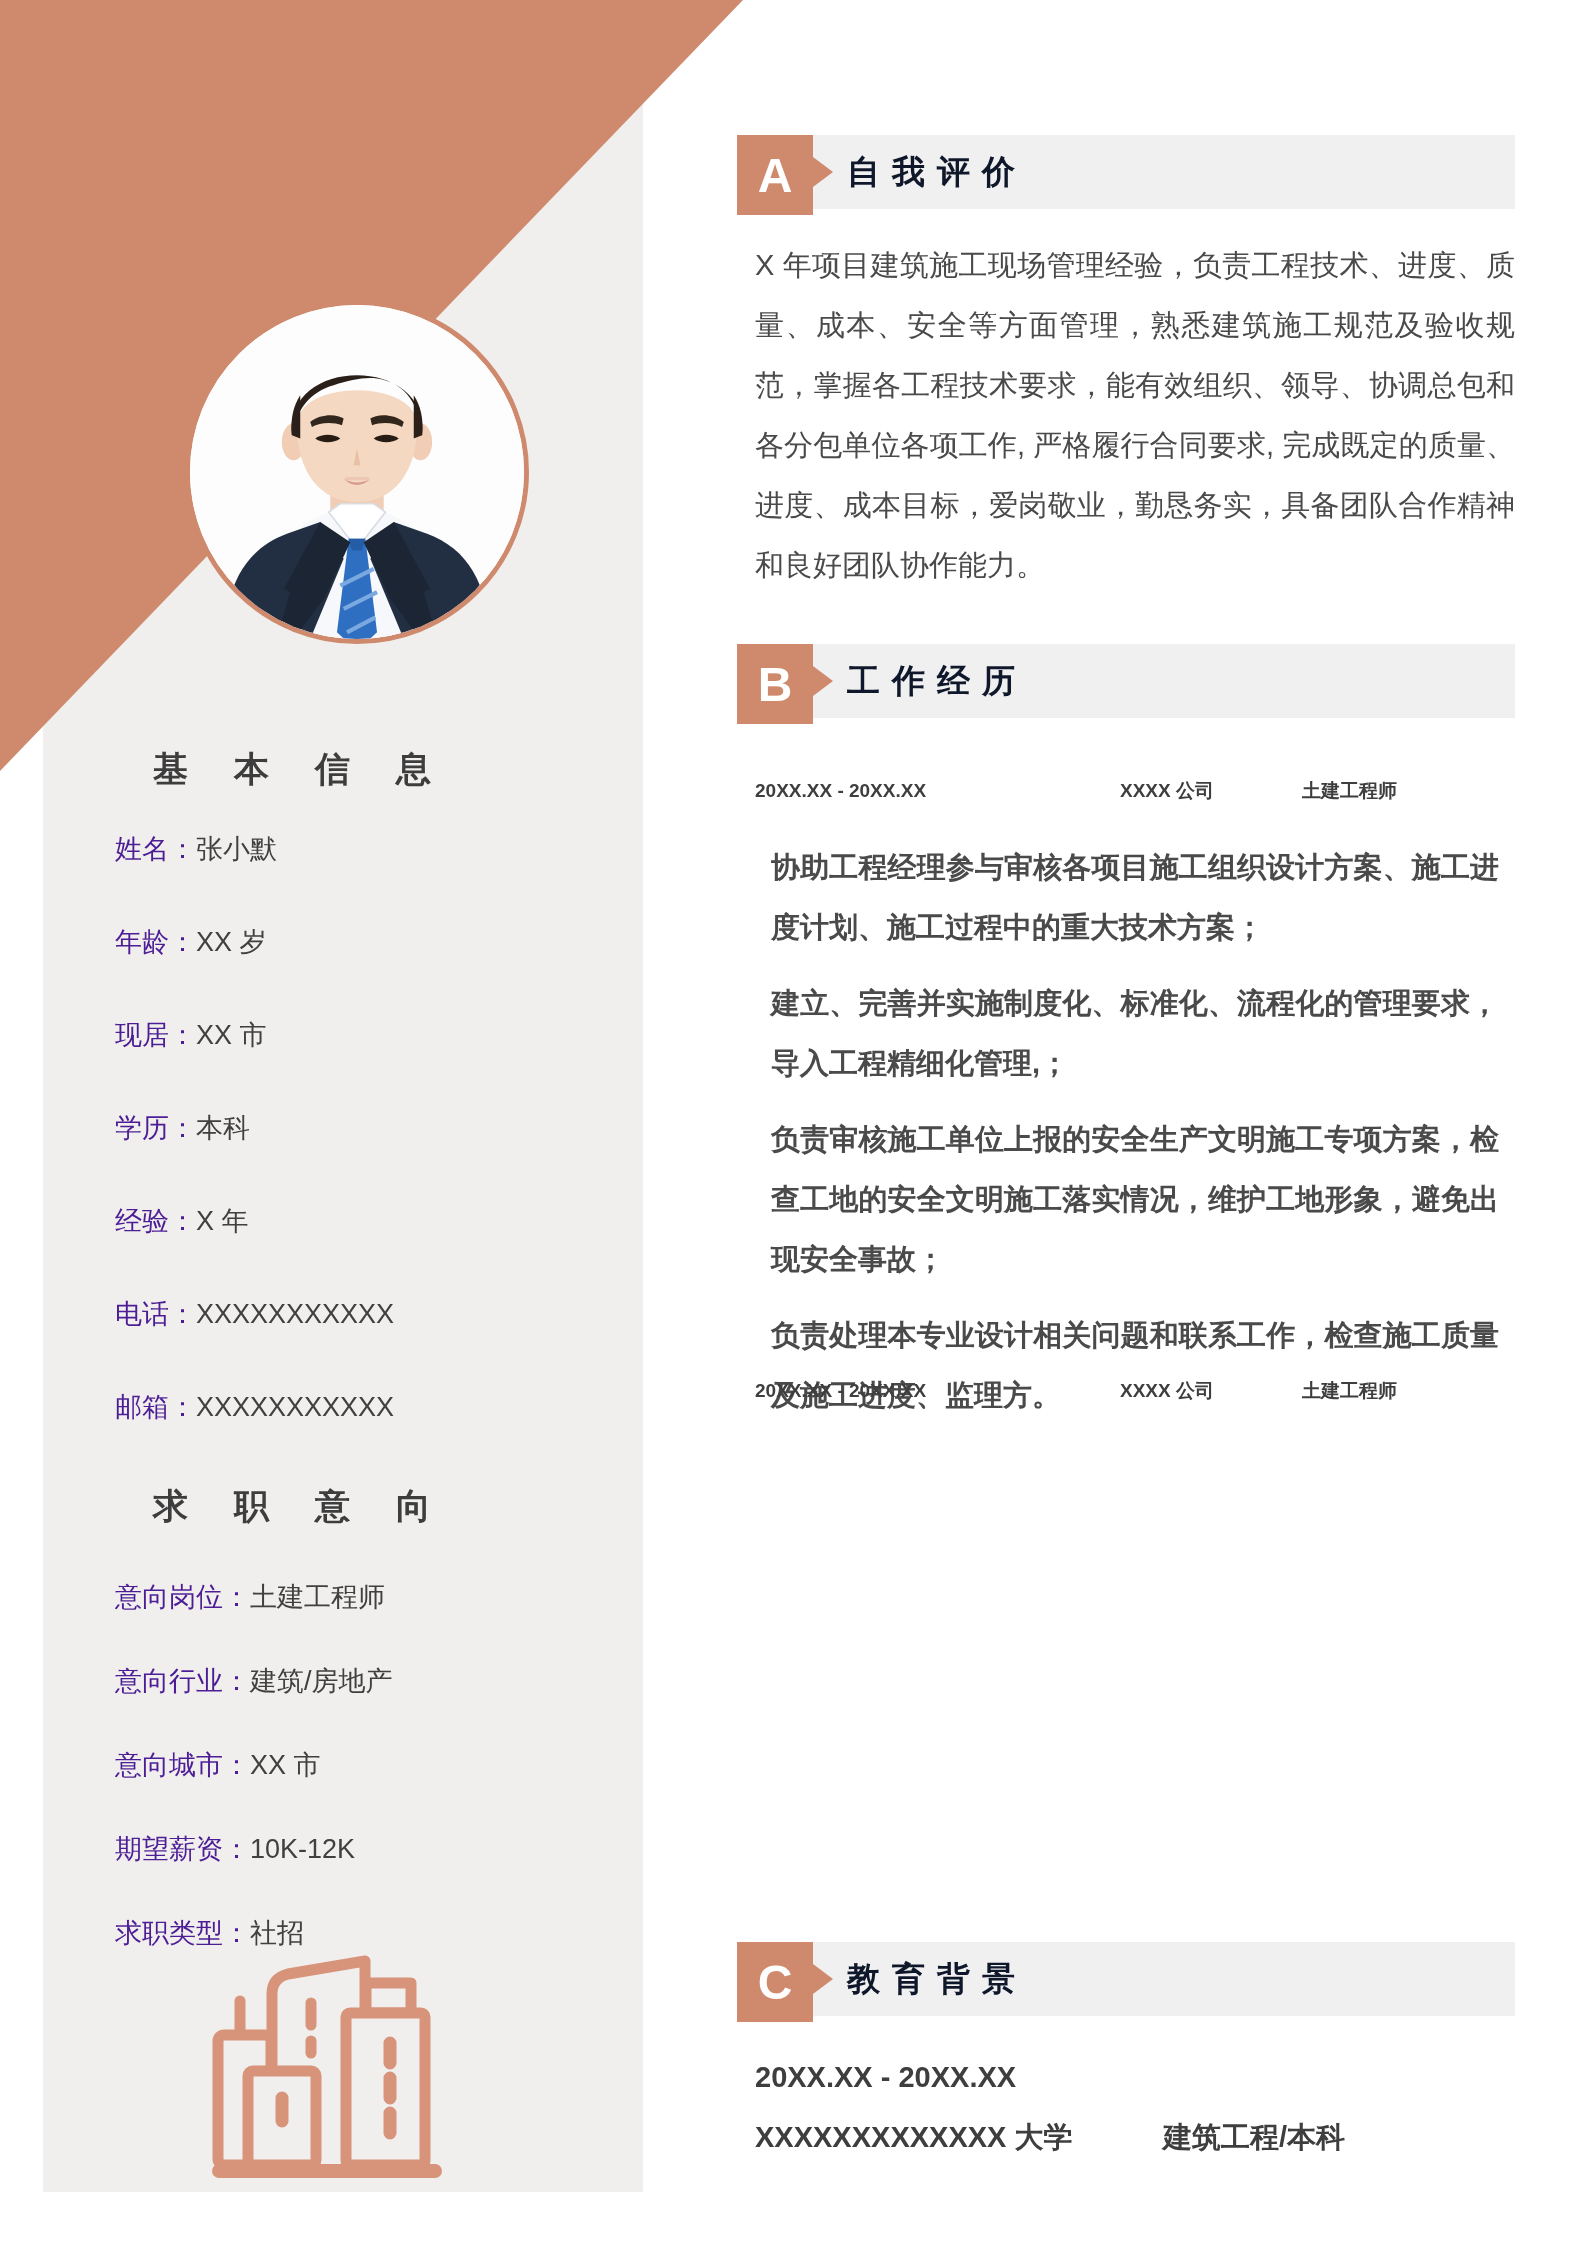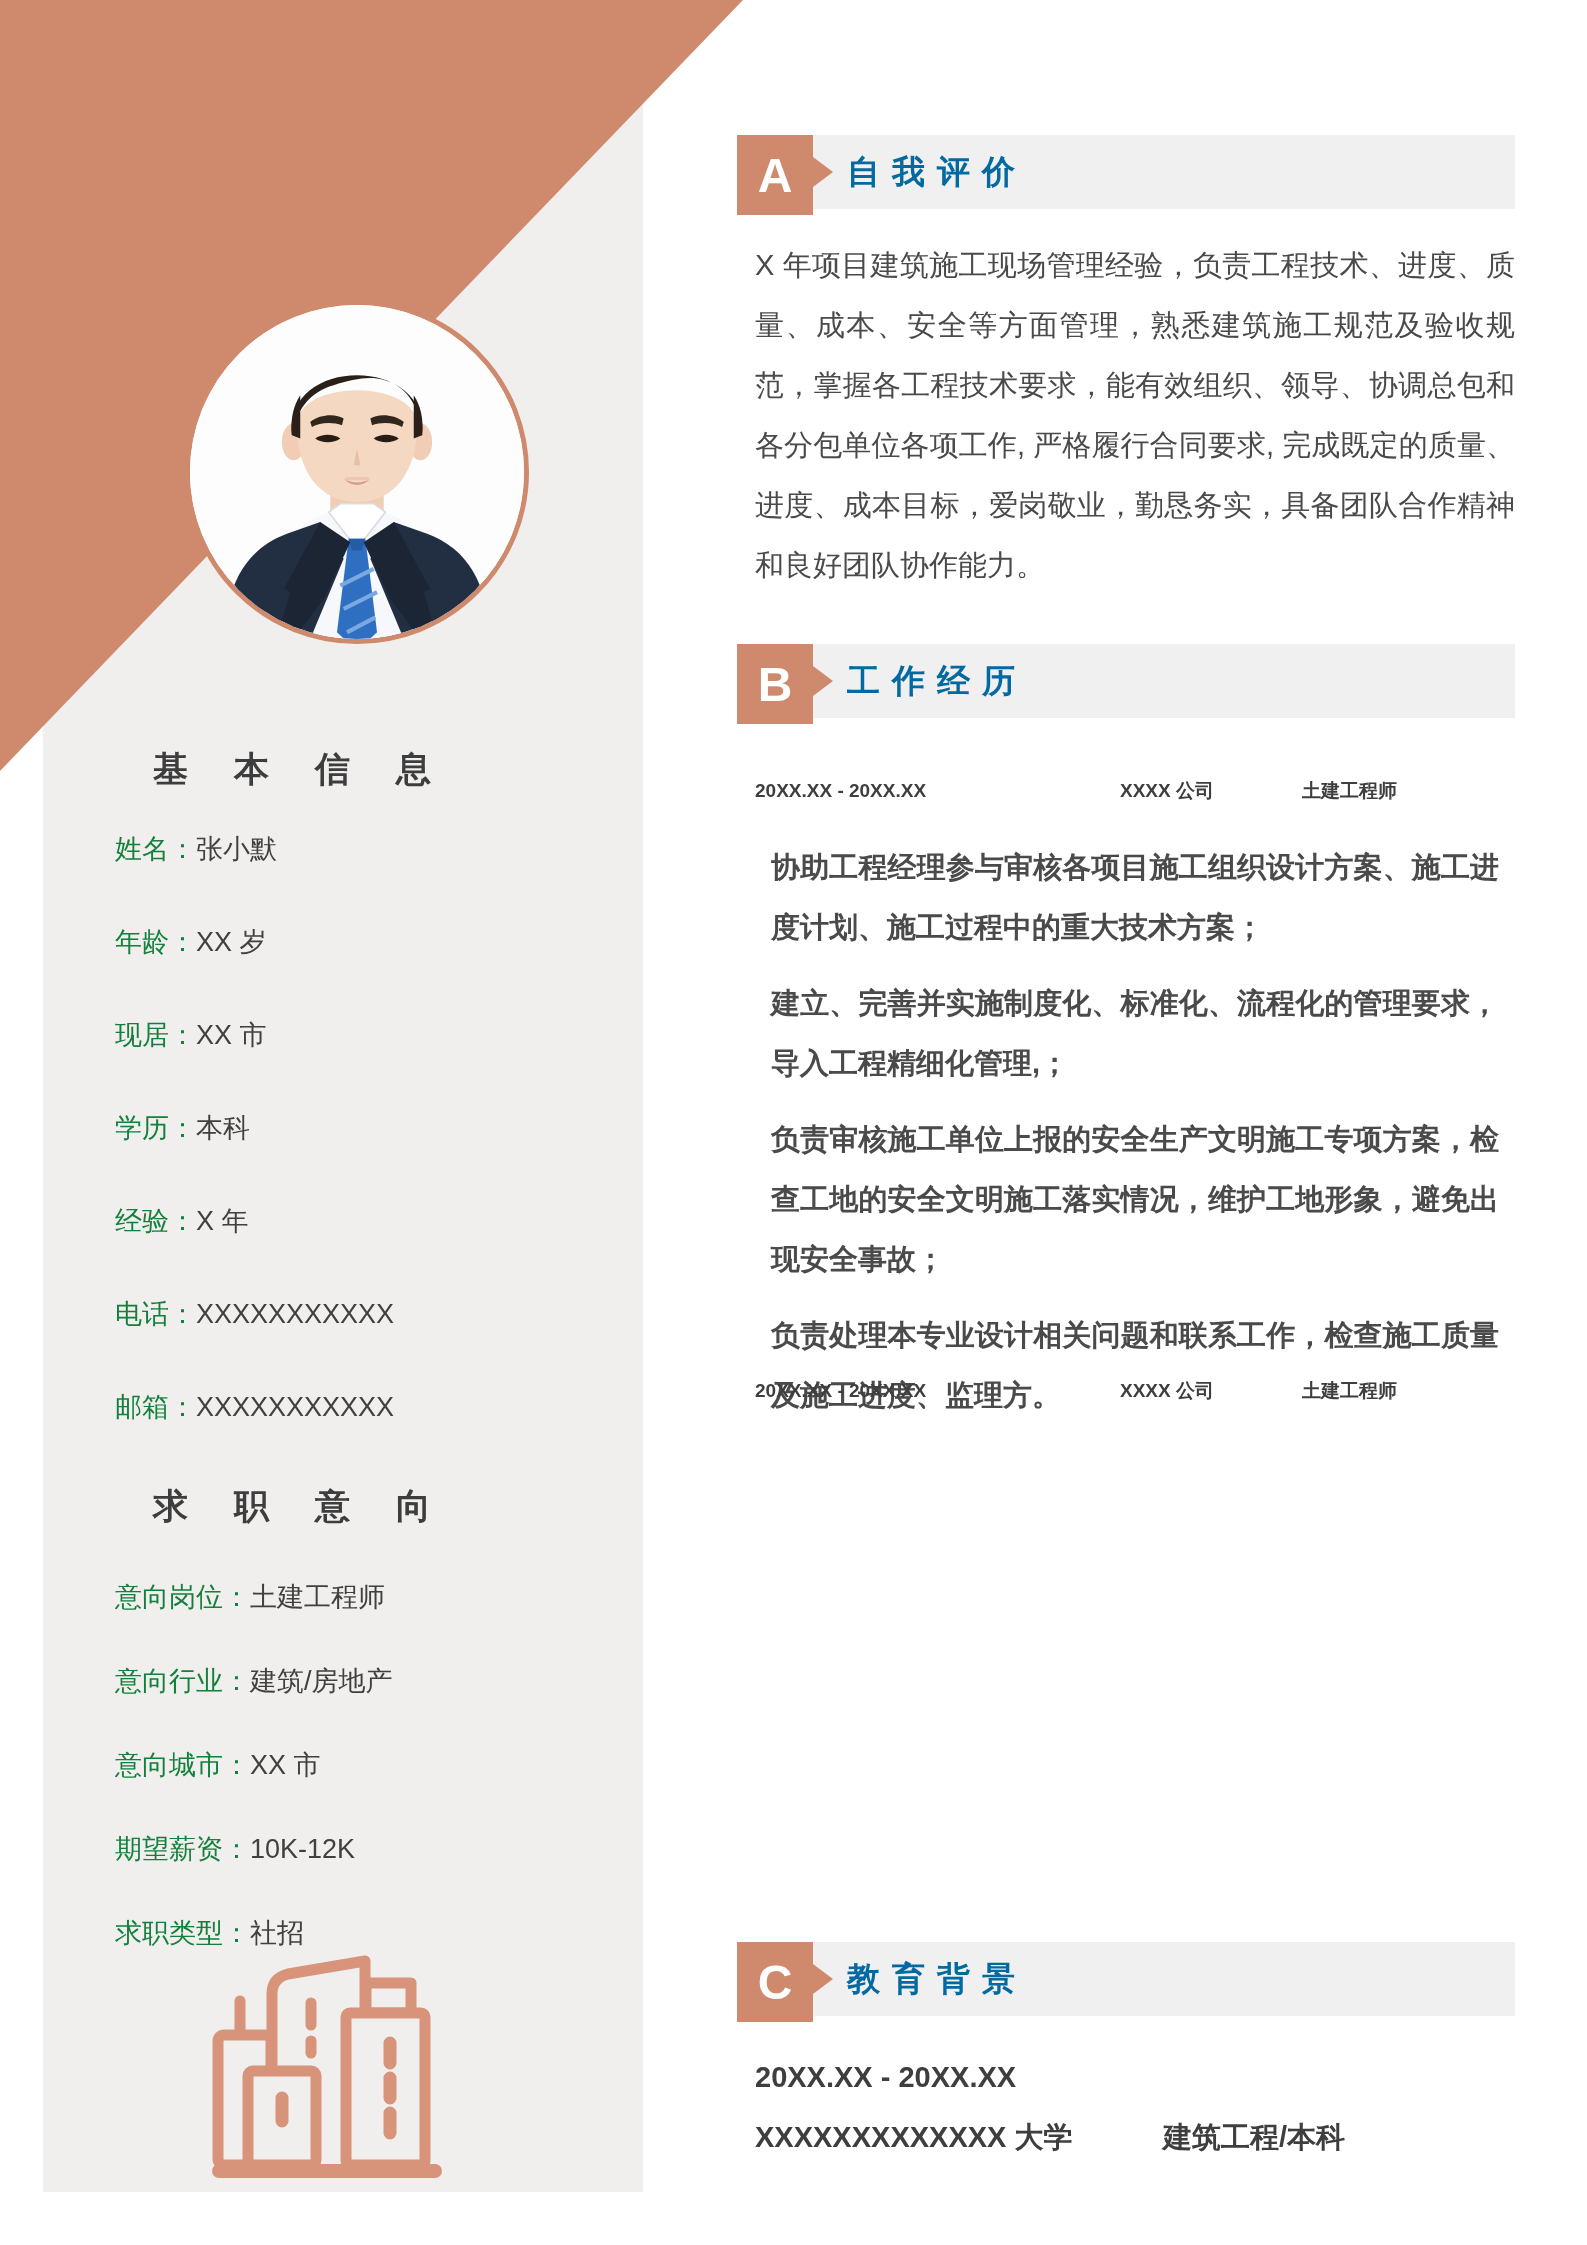--- a/index.html
+++ b/index.html
@@ -22,36 +22,36 @@
     position:absolute;left:0;width:600px;text-align:center;color:#3d3d3d;
     font-size:35px;font-weight:bold;letter-spacing:46px;padding-left:30px;box-sizing:border-box;
     white-space:nowrap;
   }
   .side-title.basic{top:746px;}
   .side-title.intent{top:1483px;}
   .info-row{
     position:absolute;left:115px;width:470px;font-size:27px;color:#3f4041;
     line-height:40px;white-space:nowrap;
   }
-  .info-row .lbl{color:#15803d;}
+  .info-row .lbl{color:#4c1d95;}
   .info-row .val{color:#404040;}
   .building-icon{position:absolute;left:210px;top:1952px;width:234px;height:230px;}
   
   .section-header{position:absolute;left:737px;width:778px;height:74px;background:#f0f0f0;}
   .letter-box{
     position:absolute;left:0;top:0;width:76px;height:80px;background:#cf8a6d;
     color:#ffffff;font-size:48px;font-weight:bold;display:flex;align-items:center;justify-content:center;
   }
   .header-arrow{
     position:absolute;left:76px;top:37px;transform:translateY(-50%);
     width:0;height:0;border-left:20px solid #cf8a6d;border-top:15px solid transparent;border-bottom:15px solid transparent;
   }
   .section-title{
     position:absolute;left:110px;top:0;height:58px;line-height:74px;
-    font-size:33px;font-weight:bold;letter-spacing:12px;color:#0369a1;white-space:nowrap;
+    font-size:33px;font-weight:bold;letter-spacing:12px;color:#0f172a;white-space:nowrap;
   }
   
   .body-text{
     position:absolute;left:755px;width:760px;font-size:29px;line-height:60px;
     color:#4a4a4b;text-align:justify;
   }
   .body-text p{margin:16px;text-align:justify;font-weight:bold;}
   .job-header{
     position:absolute;left:755px;width:760px;font-size:19px;line-height:60px;
     font-weight:bold;color:#3e3e3e;white-space:nowrap;

